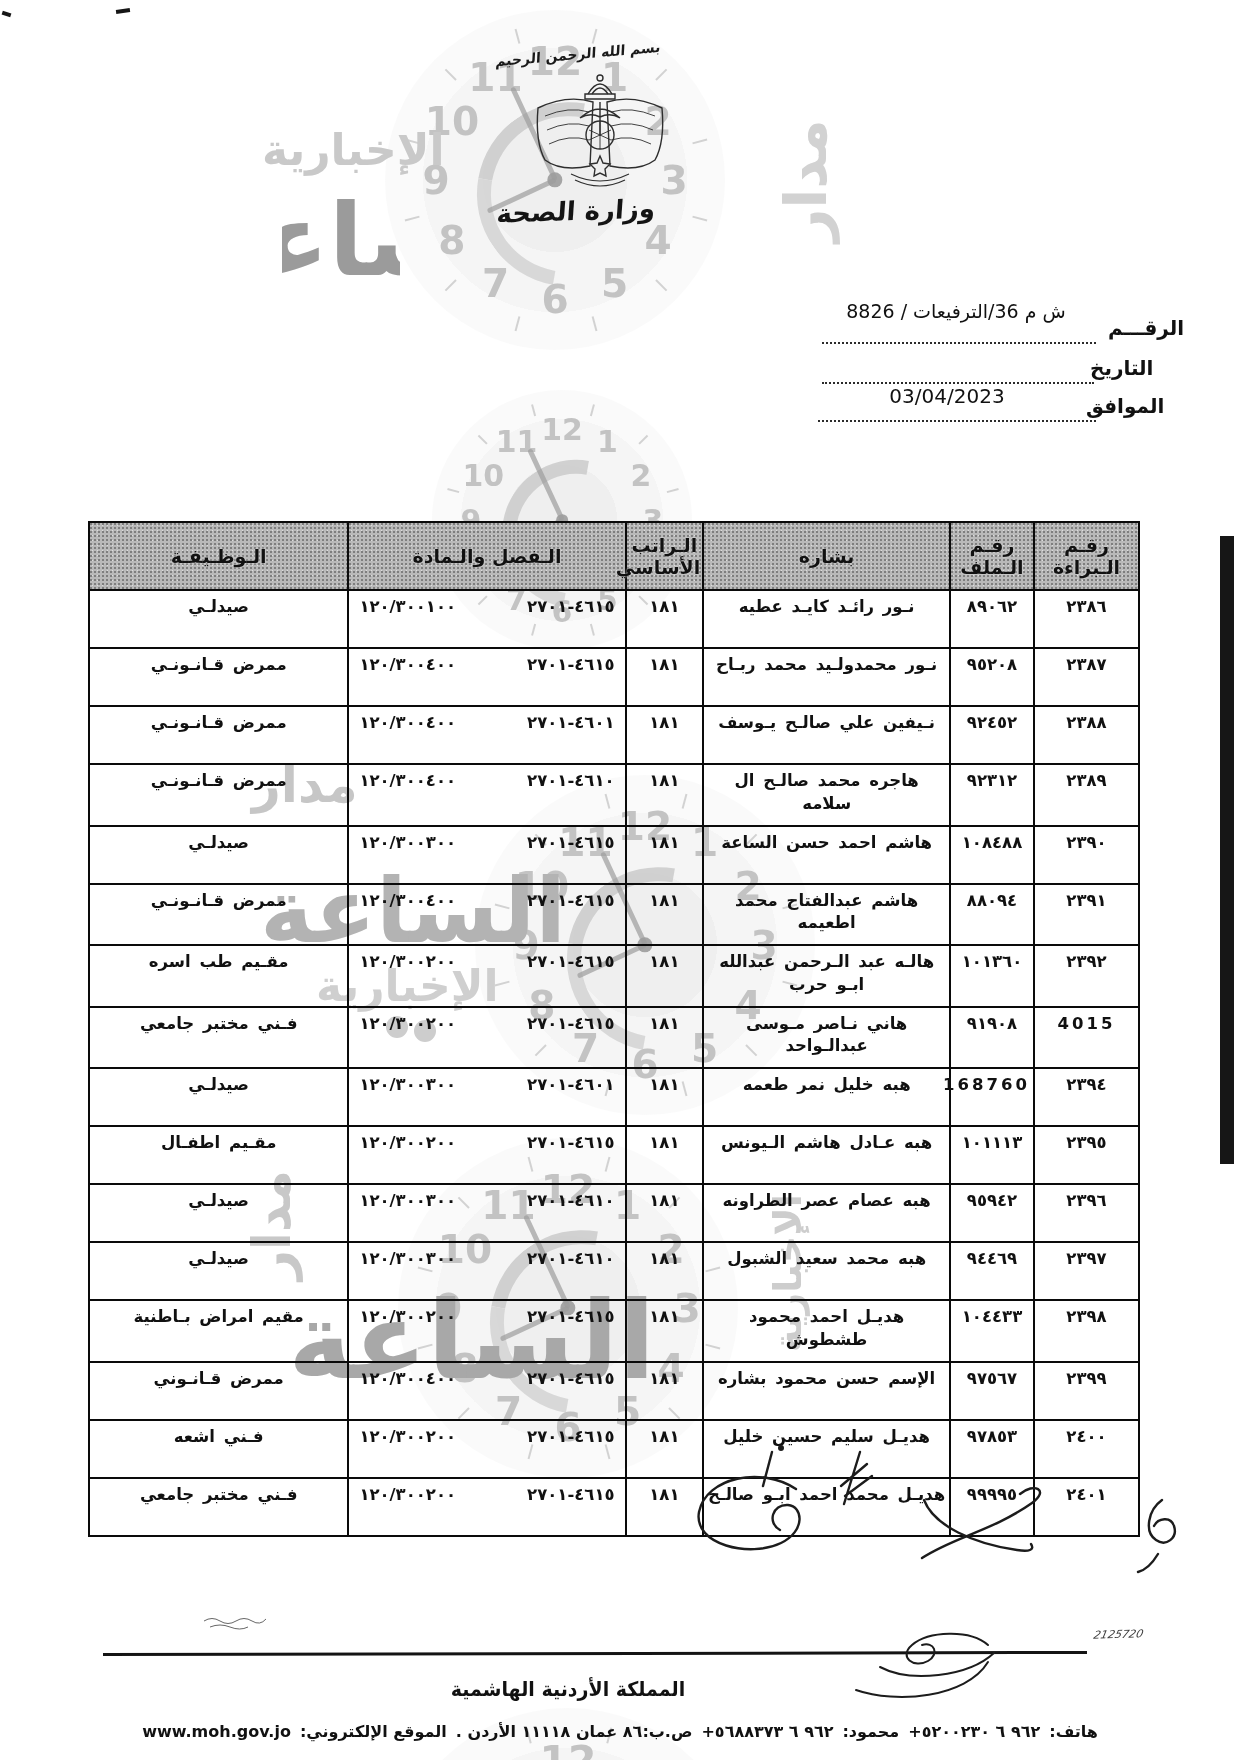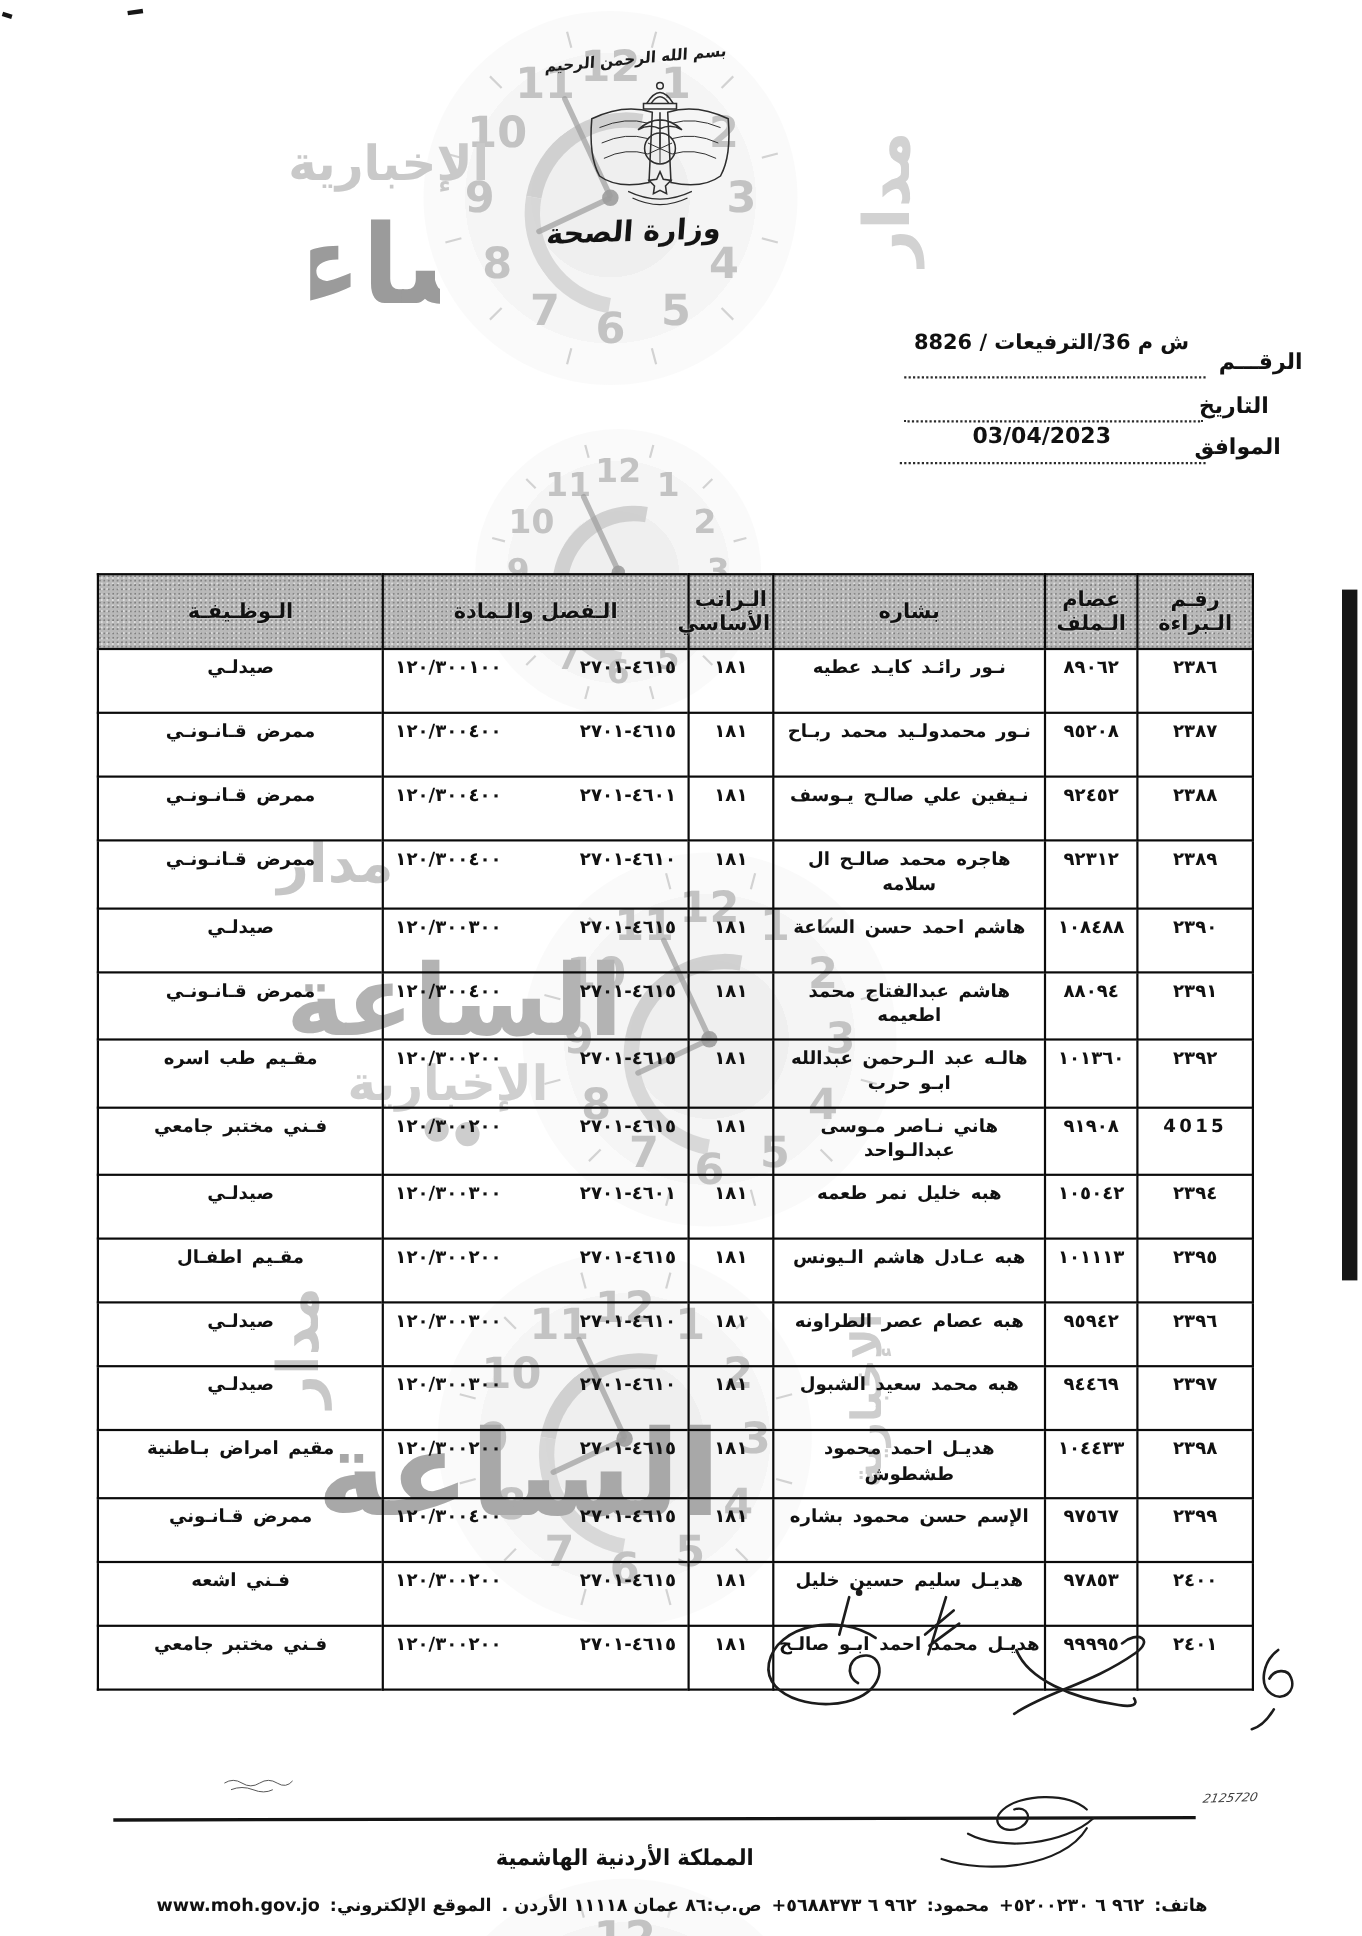--- a/index.html
+++ b/index.html
@@ -43,21 +43,21 @@
   }
   .emblem{left:505px;top:72px;z-index:2;}
   .ministry{
     left:486px;top:196px;width:180px;text-align:center;font-size:26px;font-weight:700;
     transform:skewX(-6deg) rotate(-2deg);z-index:2;color:#141414;
   }
 
   
   .reflabel{position:absolute;z-index:2;font-size:20px;font-weight:600;direction:rtl;}
   .dots{position:absolute;z-index:2;border-bottom:2.2px dotted #2b2b2b;height:20px;}
-  .refvalue{position:absolute;z-index:2;font-weight:700;text-align:center;direction:rtl;}
+  .refvalue{position:absolute;z-index:2;font-weight:400;text-align:center;direction:rtl;}
 
   
   .tablewrap{position:absolute;left:88px;top:521px;width:1052px;z-index:2;}
   table{width:100%;border-collapse:collapse;direction:rtl;table-layout:fixed;}
   th,td{border:2px solid #0a0a0a;}
   thead th{
     height:62px;font-size:19px;font-weight:700;text-align:center;vertical-align:middle;
     background-color:#b9b9b9;
     background-image:
       radial-gradient(circle at 1px 1px, #7e7e7e .8px, transparent .95px),
@@ -270,21 +270,21 @@
       <col style="width:10%">
         <col style="width:8%">
         <col style="width:23.5%">
       <col style="width:7.4%">
         <col style="width:26.4%">
         <col style="width:24.7%">
     </colgroup>
     <thead>
       <tr>
         <th>رقـم الـبراءة</th>
-        <th>عصام الـملف</th>
+        <th>رقـم الـملف</th>
         <th>بشاره</th>
         <th>الـراتب الأساسي</th>
         <th>الـفصل والـمادة</th>
         <th>الـوظـيفـة</th>
       </tr>
     </thead>
     <tbody>
         <tr>
     <td><span class="digits">٢٣٨٦</span></td>
     <td><span class="digits">٨٩٠٦٢</span></td>
@@ -384,21 +384,21 @@
     <td>
       <div class="fm">
         <span dir="ltr">٤٦١٥-٢٧٠١</span>
         <span dir="ltr">١٢٠/٣٠٠٢٠٠</span>
       </div>
     </td>
     <td><span>فـني مختبر جامعي</span></td>
   </tr>
         <tr>
     <td><span class="digits">٢٣٩٤</span></td>
-    <td><span class="digits">١٠٥٠٤٢</span></td>
+    <td><span class="digits">168760</span></td>
     <td><span>هبه خليل نمر طعمه</span></td>
     <td><span class="digits">١٨١</span></td>
     <td>
       <div class="fm">
         <span dir="ltr">٤٦٠١-٢٧٠١</span>
         <span dir="ltr">١٢٠/٣٠٠٣٠٠</span>
       </div>
     </td>
     <td><span>صيدلـي</span></td>
   </tr>

